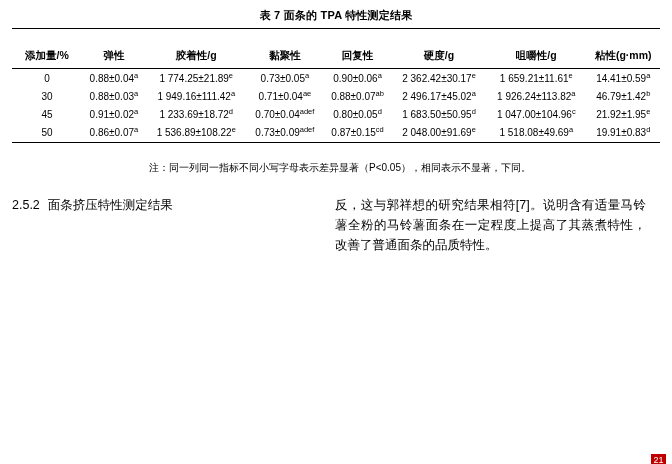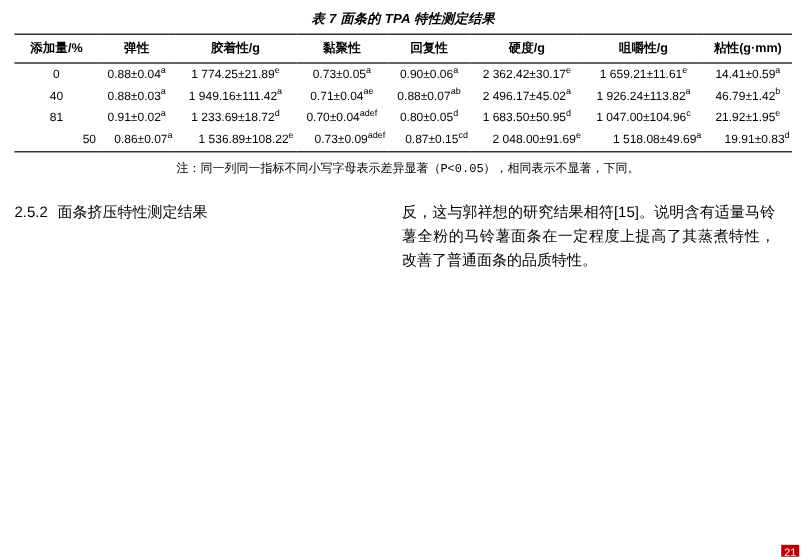--- a/index.html
+++ b/index.html
@@ -22,59 +22,57 @@
     box-sizing: border-box;
   }
   .table-title {
     text-align: center;
     font-family: "Liberation Sans", sans-serif;
     font-size: 11px;
     font-weight: bold;
     margin-top: 8px;
     margin-bottom: 5px;
     letter-spacing: 0.2px;
-    font-style: italic;
   }
   table.tpa {
     width: 648px;
     margin: 0 auto;
     border-collapse: collapse;
     font-size: 10px;
     font-family: "Liberation Sans", sans-serif;
   }
   table.tpa thead th {
     font-weight: bold;
     font-size: 10.5px;
-    padding: 4px 2px 5px 2px;
+    padding: 20px 2px 5px 2px;
     text-align: center;
     border-top: 1.4px solid #000;
     border-bottom: 0.9px solid #000;
     white-space: nowrap;
   }
   table.tpa tbody td {
     text-align: center;
     padding: 3.6px 2px;
     white-space: nowrap;
     font-size: 10px;
   }
   table.tpa tbody tr:last-child td {
     border-bottom: 1.4px solid #000;
-    text-align: right;
   }
   .col-first { width: 66px; }
   sup {
     font-size: 7.5px;
     vertical-align: super;
     line-height: 0;
   }
   .note {
     width: 648px;
-    margin: 6px auto 0 auto;
+    margin: 18px auto 0 auto;
     font-size: 10px;
-    font-family: Liberation Mono, monospace;
+    font-family: Liberation Sans, sans-serif;
     text-align: center;
     padding-left: 8px;
     box-sizing: border-box;
   }
   .body-cols {
     margin: 20px auto 0 auto;
     width: 648px;
     display: flex;
     gap: 12px;
     font-size: 12.5px;
@@ -141,31 +139,31 @@
           <td class="col-first">0</td>
           <td>0.88±0.04<sup>a</sup></td>
           <td>1 774.25±21.89<sup>e</sup></td>
           <td>0.73±0.05<sup>a</sup></td>
           <td>0.90±0.06<sup>a</sup></td>
           <td>2 362.42±30.17<sup>e</sup></td>
           <td>1 659.21±11.61<sup>e</sup></td>
           <td>14.41±0.59<sup>a</sup></td>
         </tr>
         <tr>
-          <td class="col-first">40</td>
+          <td class="col-first">30</td>
           <td>0.88±0.03<sup>a</sup></td>
           <td>1 949.16±111.42<sup>a</sup></td>
           <td>0.71±0.04<sup>ae</sup></td>
           <td>0.88±0.07<sup>ab</sup></td>
           <td>2 496.17±45.02<sup>a</sup></td>
           <td>1 926.24±113.82<sup>a</sup></td>
           <td>46.79±1.42<sup>b</sup></td>
         </tr>
         <tr>
-          <td class="col-first">81</td>
+          <td class="col-first">45</td>
           <td>0.91±0.02<sup>a</sup></td>
           <td>1 233.69±18.72<sup>d</sup></td>
           <td>0.70±0.04<sup>adef</sup></td>
           <td>0.80±0.05<sup>d</sup></td>
           <td>1 683.50±50.95<sup>d</sup></td>
           <td>1 047.00±104.96<sup>c</sup></td>
           <td>21.92±1.95<sup>e</sup></td>
         </tr>
         <tr>
           <td class="col-first">50</td>
@@ -182,18 +180,18 @@
 
   <div class="note">注：同一列同一指标不同小写字母表示差异显著（P&lt;0.05），相同表示不显著，下同。</div>
 
   <div class="body-cols">
     <div class="col">
       <div class="sec-head">
         <span class="num">2.5.2</span><span class="ttl">面条挤压特性测定结果</span>
       </div>
     </div>
     <div class="col">
-      <p class="para">反，这与郭祥想的研究结果相符[15]。说明含有适量马铃薯全粉的马铃薯面条在一定程度上提高了其蒸煮特性，改善了普通面条的品质特性。</p>
+      <p class="para">反，这与郭祥想的研究结果相符[7]。说明含有适量马铃薯全粉的马铃薯面条在一定程度上提高了其蒸煮特性，改善了普通面条的品质特性。</p>
     </div>
   </div>
 
   <div class="page-num">21</div>
 </div>
 
 </body></html>

